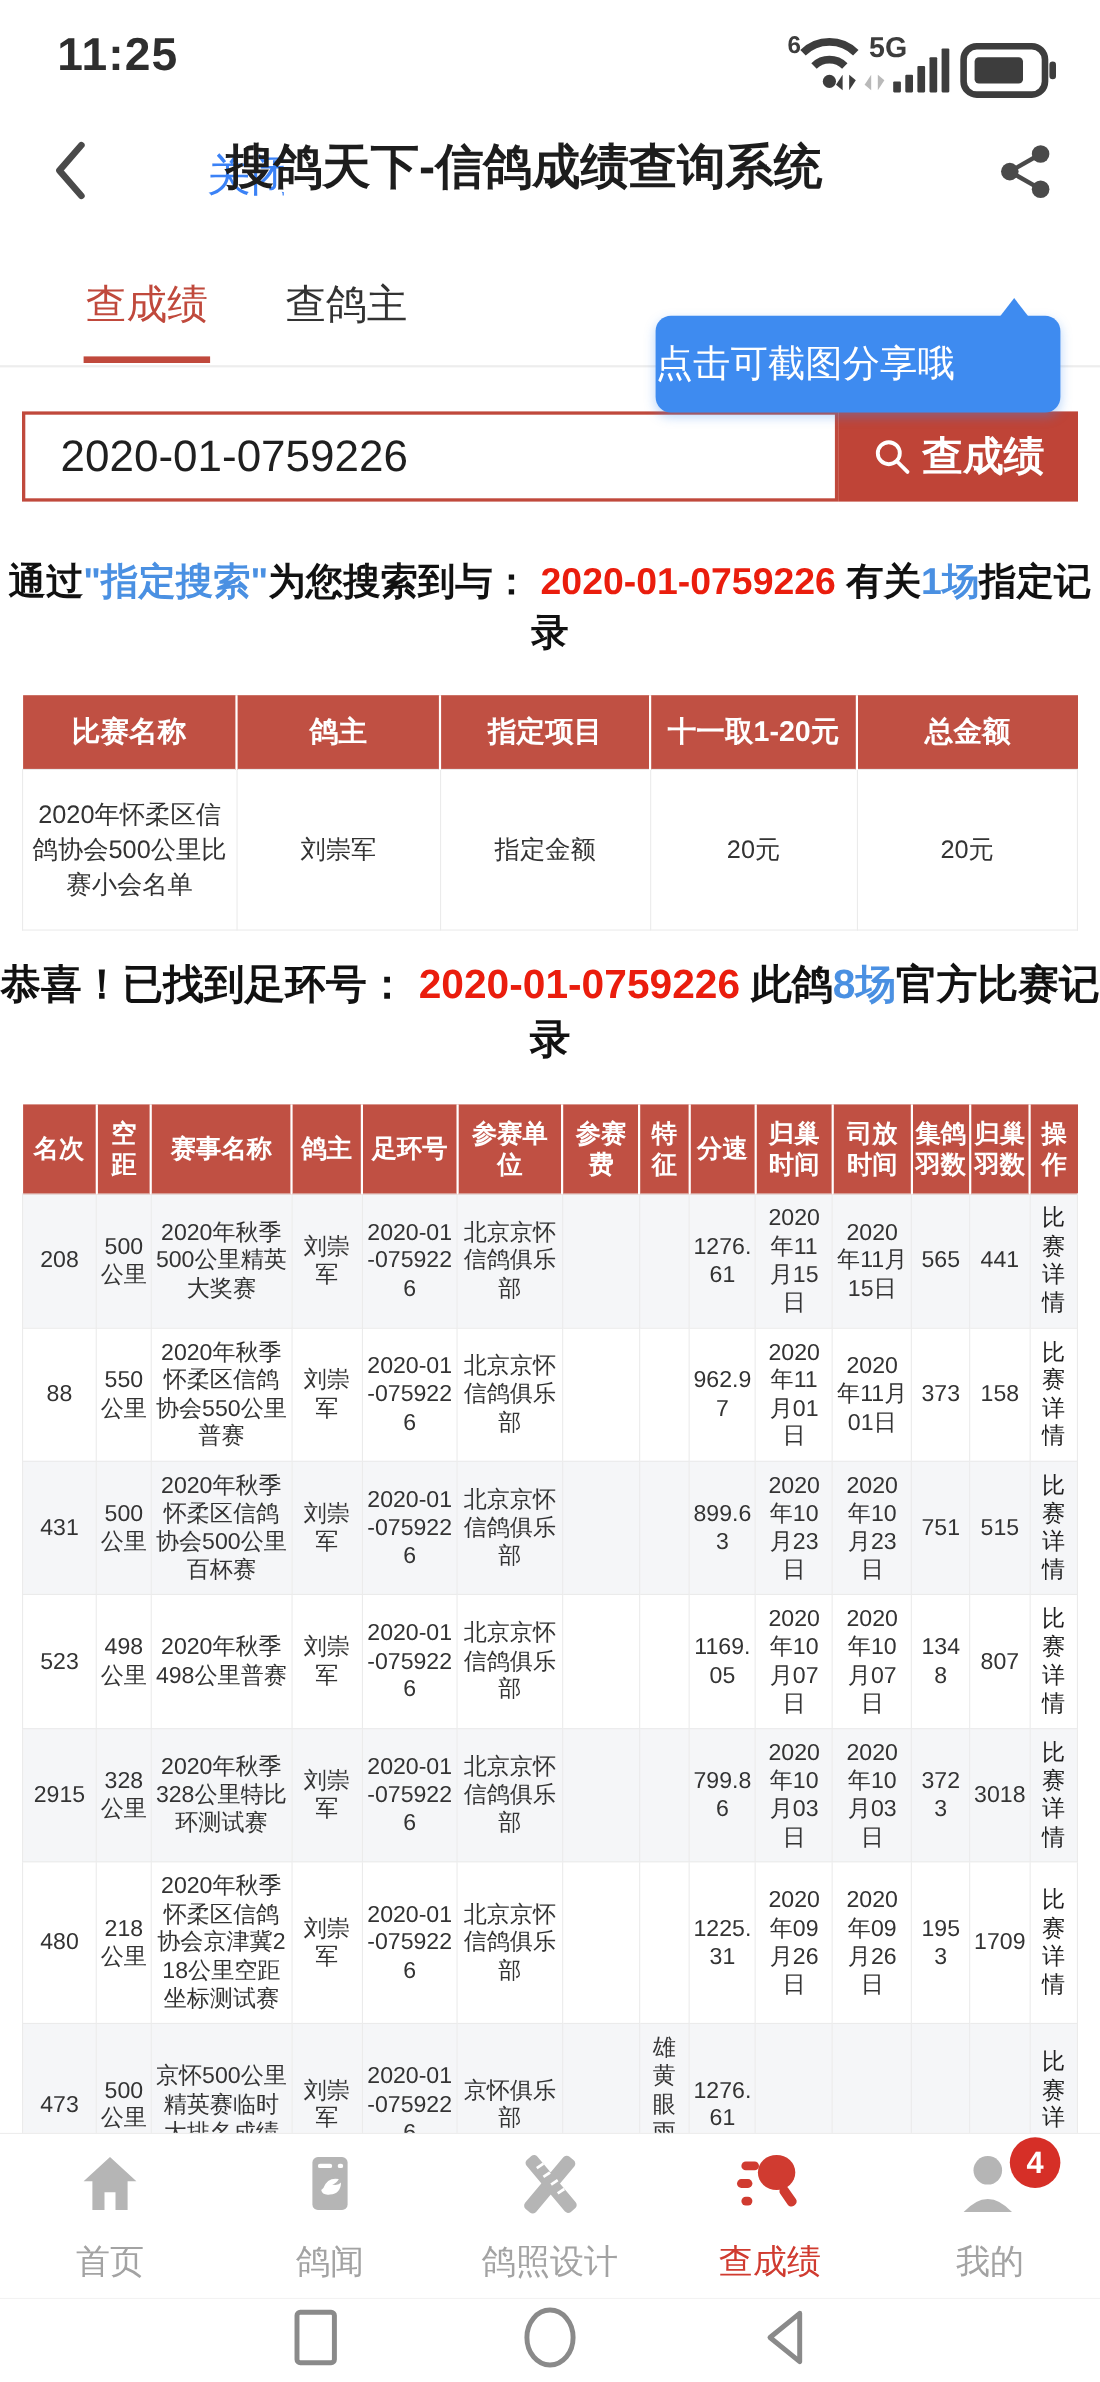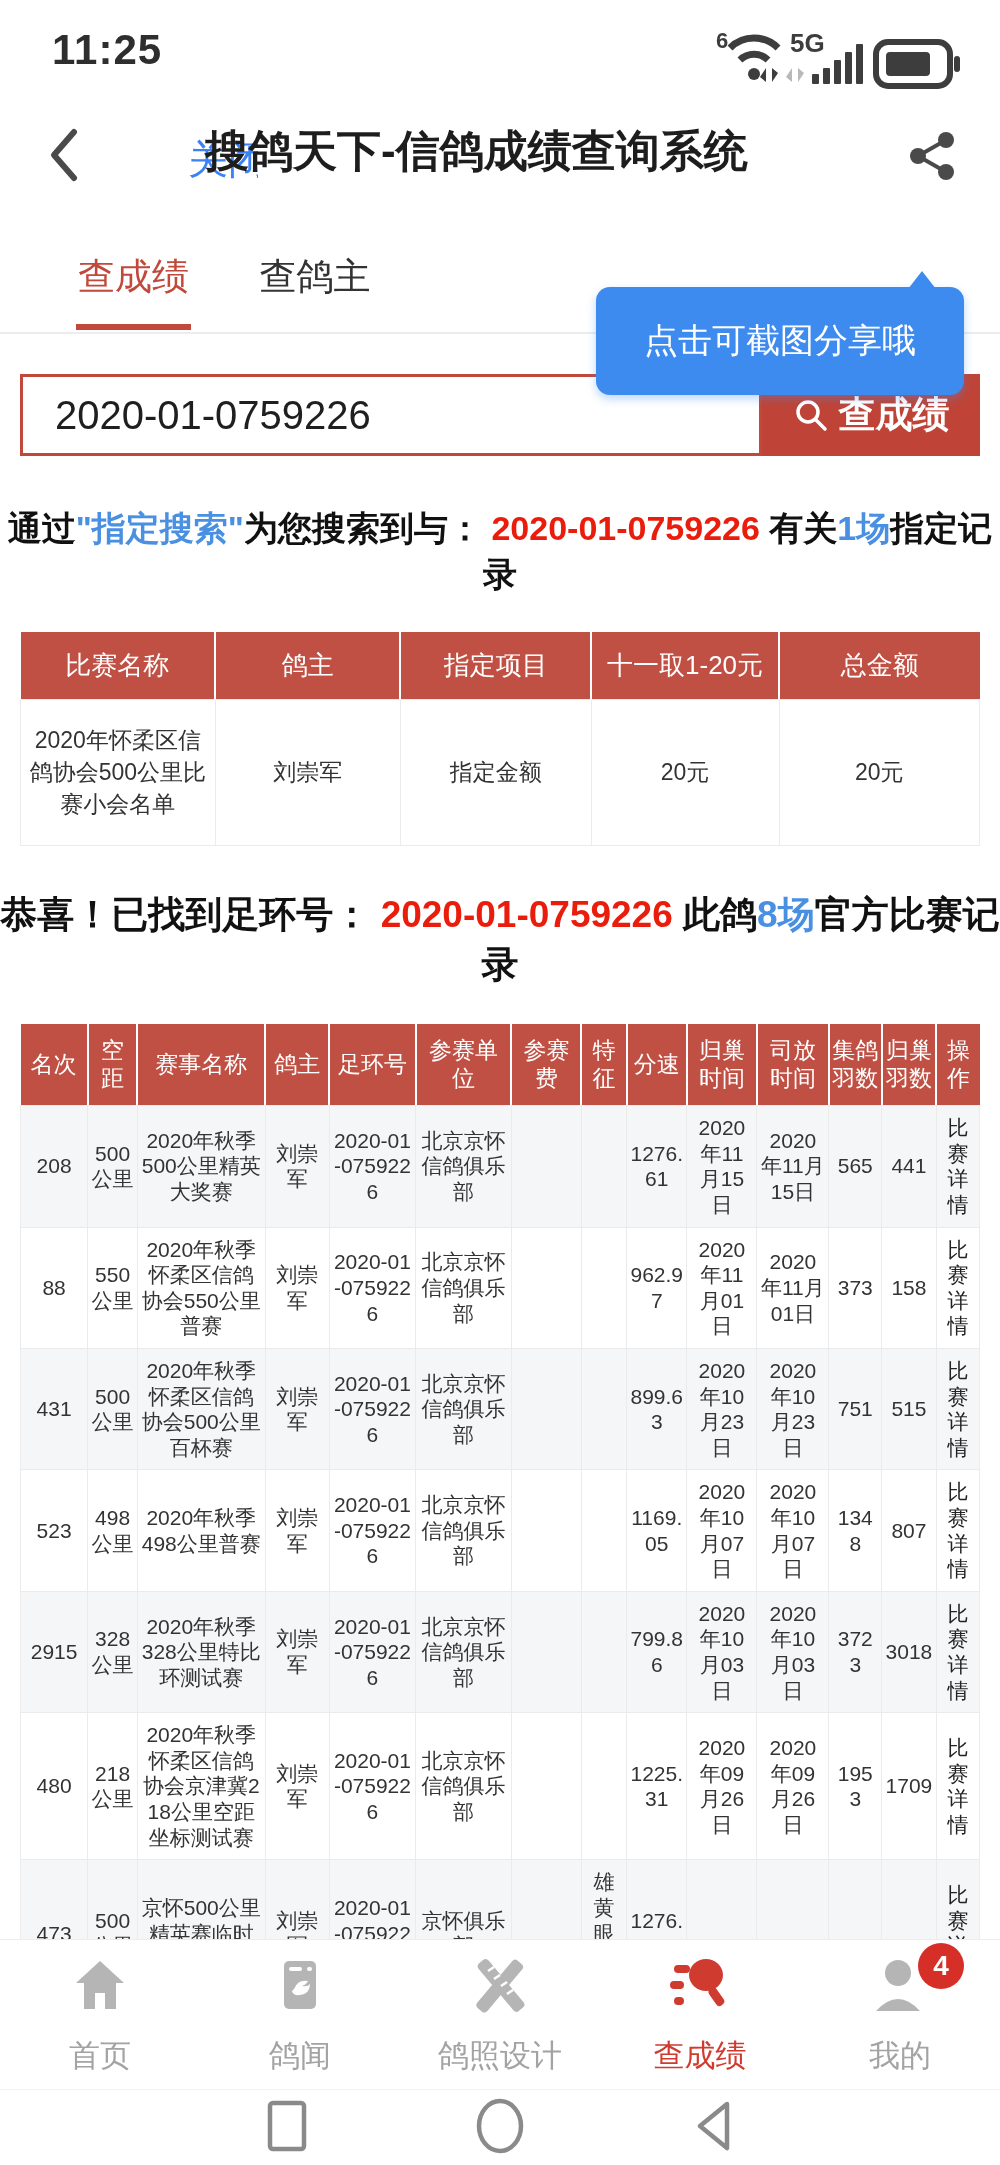--- a/index.html
+++ b/index.html
@@ -13,39 +13,39 @@
   .header{position:relative;height:110px;}
   .back{position:absolute;left:46px;top:22px;}
   .close-label{position:absolute;left:188px;top:28px;font-size:40px;color:#3b82f6;width:70px;
                overflow:hidden;white-space:nowrap;}
   .title{position:absolute;left:205px;top:18px;font-size:44px;font-weight:700;color:#1d1d1d;white-space:nowrap;}
   .share{position:absolute;right:40px;top:24px;}
   
   .tabs{position:relative;margin-top:24px;padding:0 76px;border-bottom:2px solid #ededed;height:94px;}
   .tab{display:inline-block;font-size:37px;margin-right:62px;padding:14px 2px 22px;color:#333;}
   .tab.active{color:#c0493c;border-bottom:6px solid #c0493c;font-weight:400;}
-  .tooltip{position:absolute;left:596px;top:287px;width:368px;height:108px;background:#3e8bf0;
+  .tooltip{position:absolute;left:596px;top:287px;width:368px;height:88px;background:#3e8bf0;
            border-radius:14px;color:#fff;font-size:34px;display:flex;align-items:center;
-           justify-content:center;z-index:5;box-shadow:0 4px 10px rgba(62,139,240,.35);}
+           justify-content:flex-start;z-index:5;box-shadow:0 4px 10px rgba(62,139,240,.35);}
   .tooltip:before{content:"";position:absolute;top:-16px;right:28px;border-left:14px solid transparent;
                   border-right:14px solid transparent;border-bottom:18px solid #3e8bf0;}
   
   .search-row{display:flex;margin:40px 20px 0;height:82px;}
   .search-input{flex:1;border:3px solid #c0493c;display:flex;align-items:center;
                 padding-left:32px;font-size:40px;color:#1f1f1f;background:#fff;}
   .search-btn{width:218px;background:#bf4437;color:#fff;font-size:37px;font-weight:600;
               display:flex;align-items:center;justify-content:center;gap:10px;}
   
   .info{margin-top:50px;text-align:center;font-size:34px;font-weight:700;color:#111;}
   .info .blue{color:#4a90e2;}
   .info .red{color:#ea1d0d;}
-  .congrats{margin-top:44px;font-size:37px;text-align:center;}
+  .congrats{margin-top:24px;font-size:37px;text-align:center;}
   
   table{width:960px;margin:34px auto 0;border-collapse:collapse;table-layout:fixed;}
-  th{background:#c05043;color:#fff;font-weight:400;border-right:2px solid #fff;
+  th{background:#c05043;color:#fff;font-weight:700;border-right:2px solid #fff;
      vertical-align:middle;padding:14px 4px;}
   th:last-child{border-right:none;}
   td{border:1px solid #ebebeb;text-align:center;vertical-align:middle;color:#333;
      word-break:break-all;}
   .t1 th{font-size:26px;padding:16px 4px;}
   .t1 td{font-size:23px;padding:24px 6px;line-height:1.4;}
   .t2 th{font-size:23px;padding:12px 2px;line-height:1.25;}
   .t2 td{font-size:21px;padding:9px 3px;line-height:1.22;}
   .t2 tbody tr:nth-child(odd){background:#f5f6f8;}
   .t2 td.op{color:#222;}

